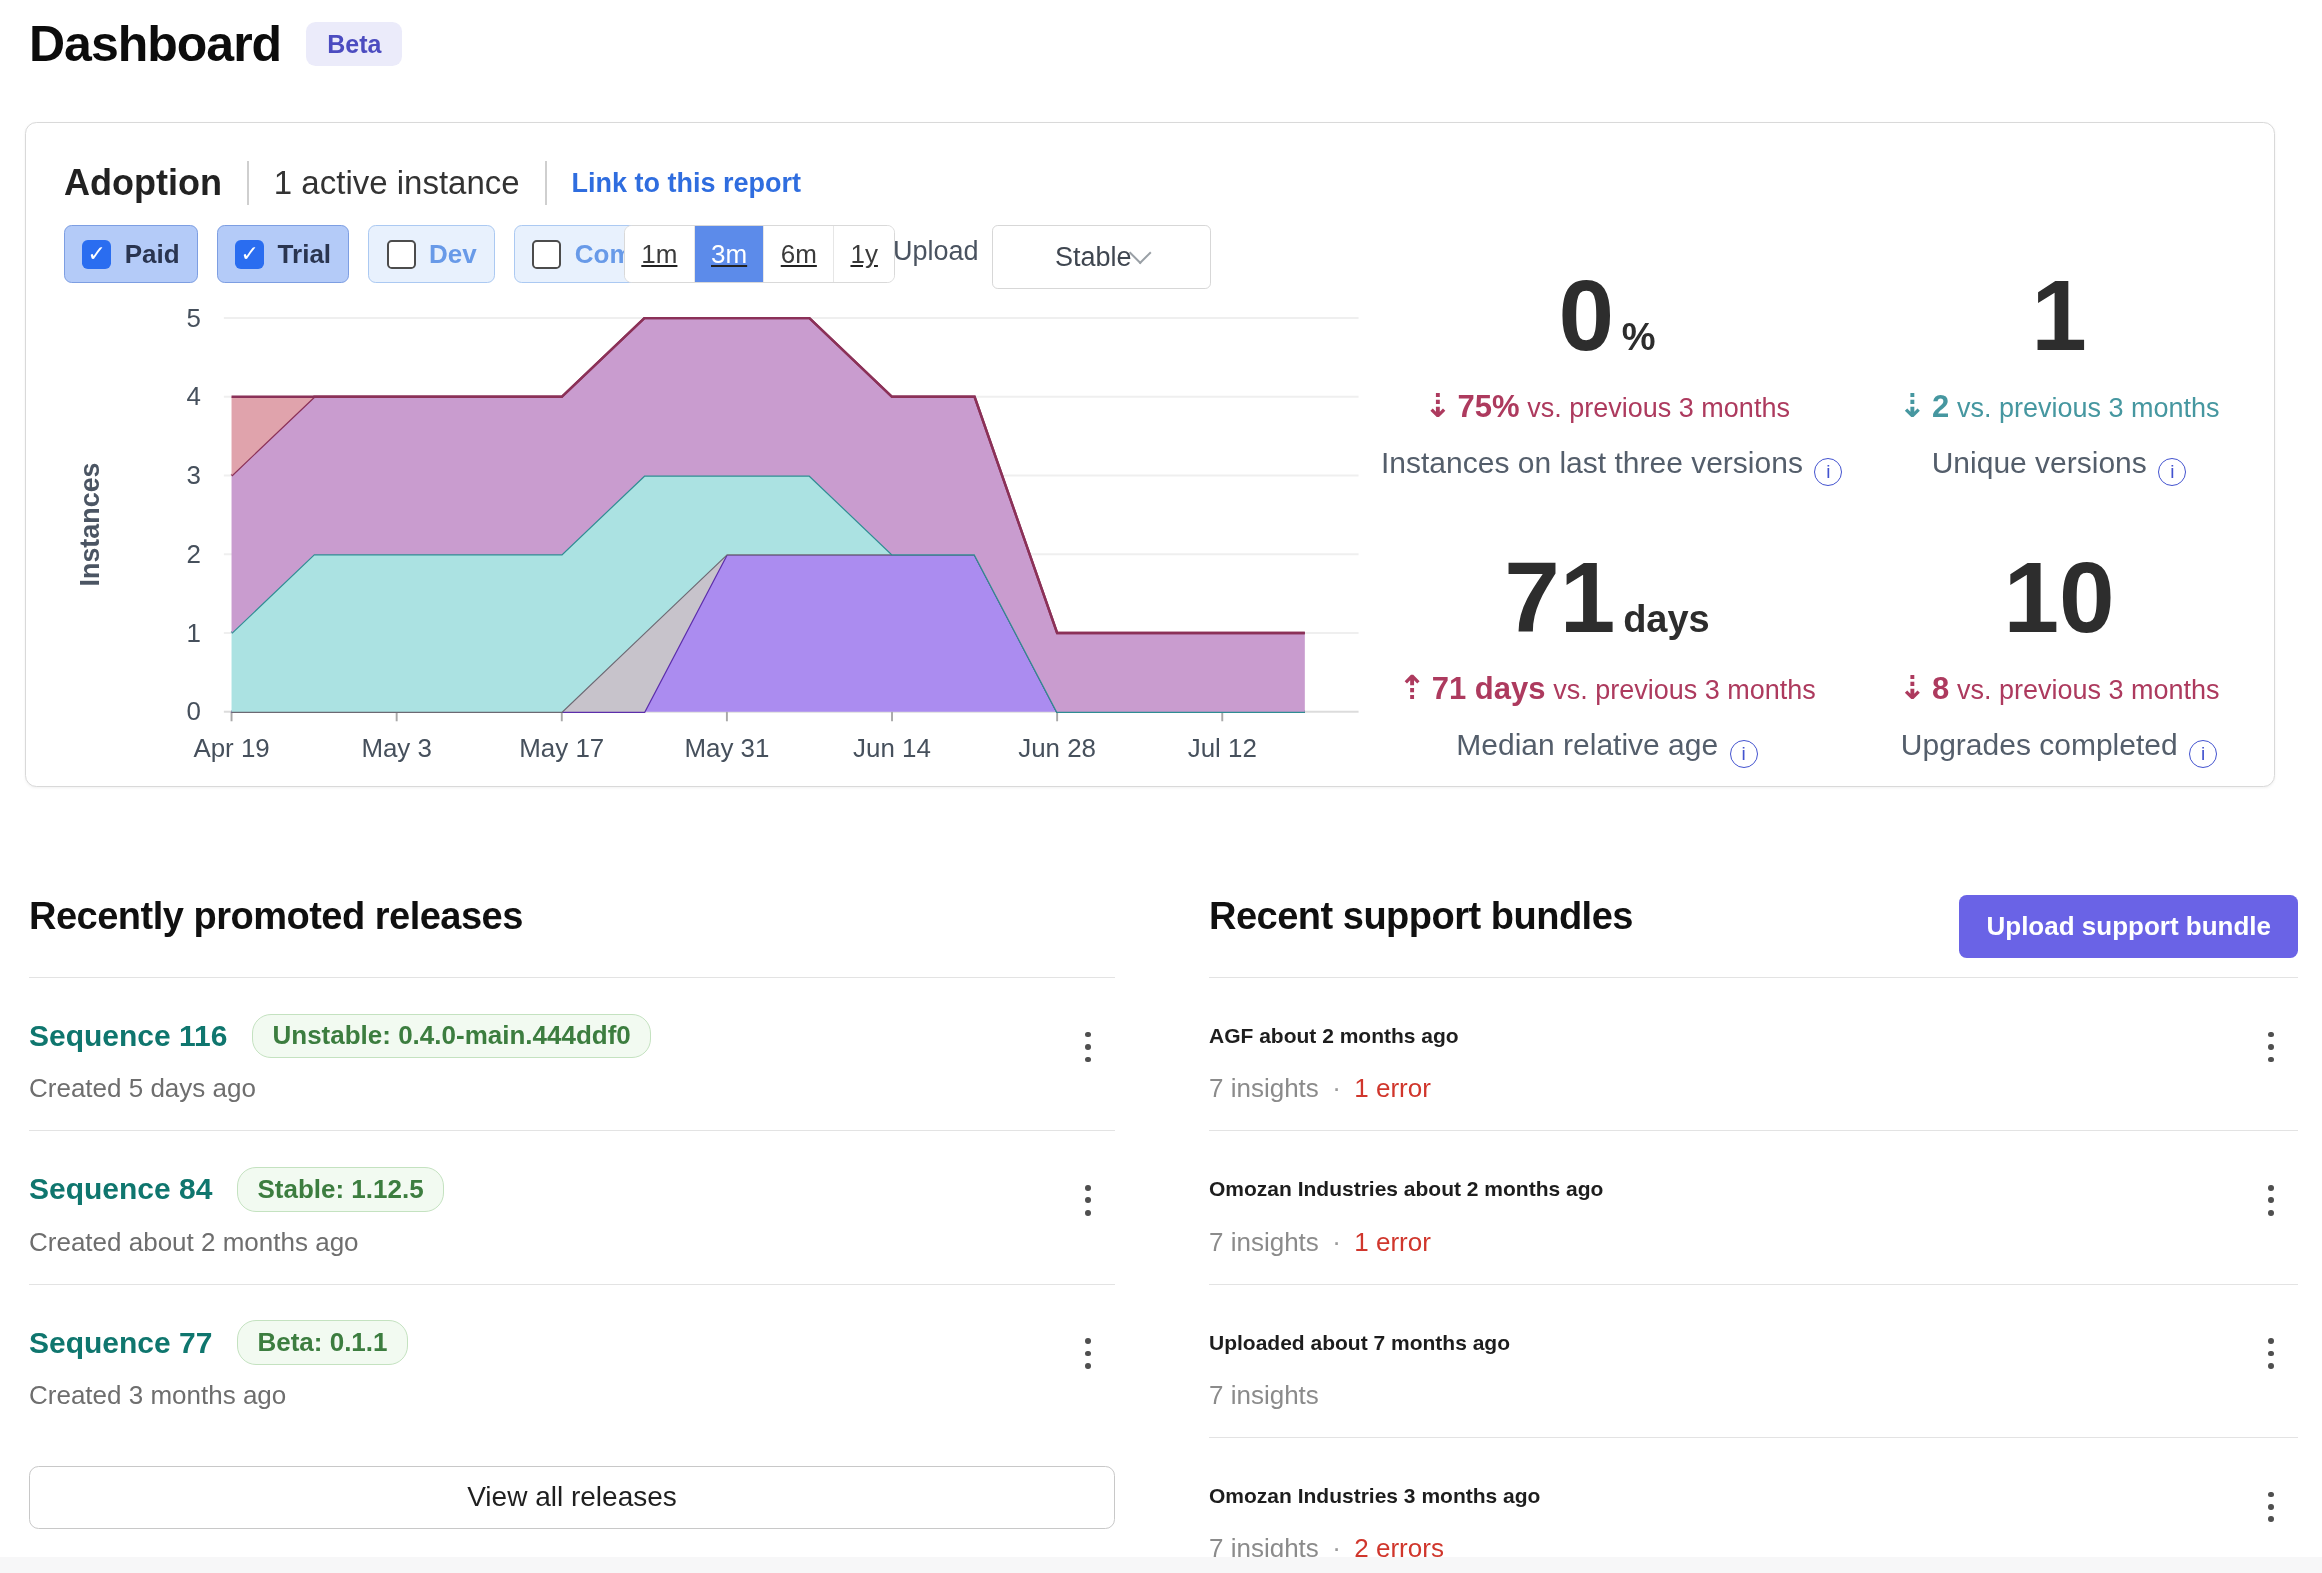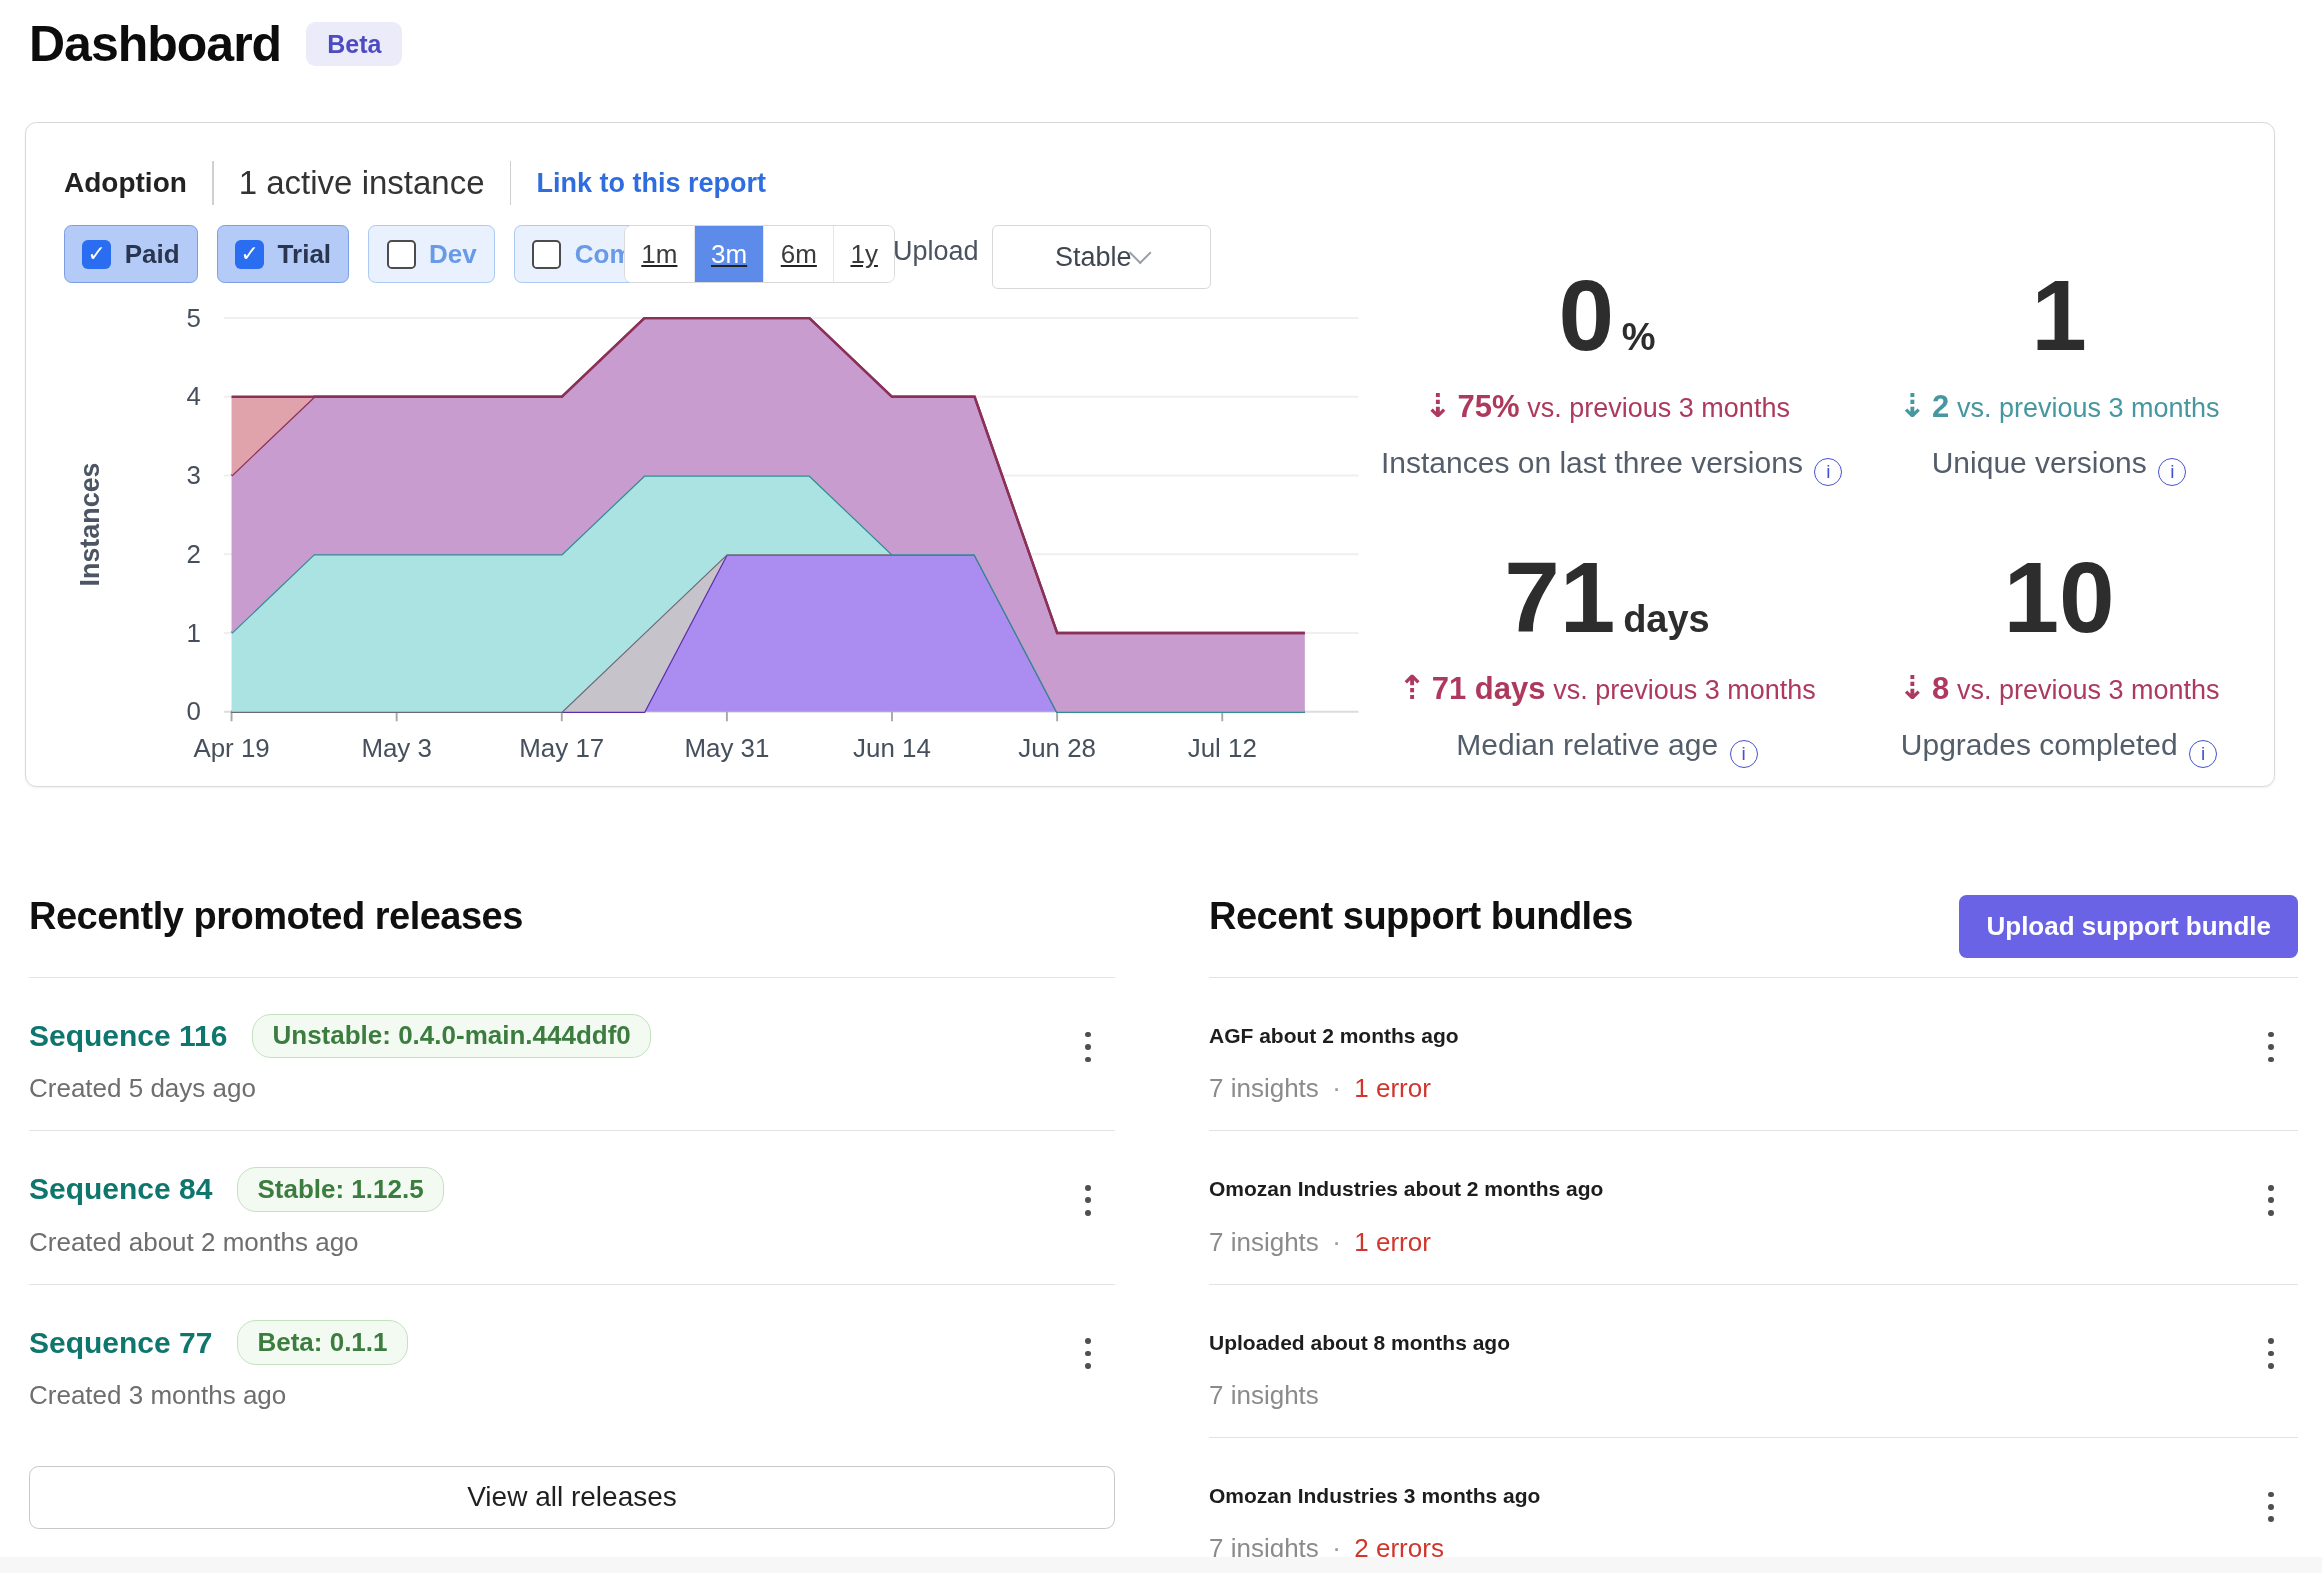--- a/index.html
+++ b/index.html
@@ -10,21 +10,21 @@
   .page-header{position:absolute;left:29px;top:15.4px;display:flex;align-items:center;gap:25px;}
   .page-header h1{margin:0;font-size:50px;font-weight:700;color:#0c0c0c;letter-spacing:-1px;}
   .beta-badge{background:#ebebfa;color:#4c4cc0;font-size:25px;font-weight:600;
               padding:9.6px 21px;border-radius:9.6px;line-height:1;}
 
   
   .card{position:absolute;left:25px;top:122px;width:2248px;height:663px;
         border:1px solid #d9d9d9;border-radius:11.5px;background:#fff;
         box-shadow:0 1px 2.9px rgba(0,0,0,.06);}
   .card-head{position:absolute;left:38px;top:38px;display:flex;align-items:center;gap:25px;}
-  .card-title{font-size:28px;font-weight:700;color:#222;}
+  .card-title{font-size:36px;font-weight:700;color:#222;}
   .active-inst{font-size:33px;font-weight:400;color:#333;}
   .vdiv{width:1.9px;height:44px;background:#cfcfcf;}
   .report-link{font-size:27px;font-weight:700;color:#2f6ddf;text-decoration:none;cursor:pointer;}
 
   
   .filters{position:absolute;left:38px;top:102px;display:flex;gap:19px;}
   .chk{display:flex;align-items:center;gap:13.4px;height:56px;padding:0 17.3px;
        border-radius:7.7px;font-size:26px;font-weight:600;cursor:pointer;border:1.9px solid;}
   .chk.on{background:#b4cbf8;border-color:#7d9ee2;color:#2a3550;}
   .chk.off{background:#e8f1fd;border-color:#abc9f2;color:#689ae8;}
@@ -278,21 +278,21 @@
             <span class="dot">·</span>
             <span class="err">1 error</span>
           </div>
           <button class="kebab">
             <i></i>
             <i></i>
             <i></i>
           </button>
         </div>
         <div class="item">
-          <div class="btitle">Uploaded about 8 months ago</div>
+          <div class="btitle">Uploaded about 7 months ago</div>
           <div class="meta">
             <span class="insights">7 insights</span>
           </div>
           <button class="kebab">
             <i></i>
             <i></i>
             <i></i>
           </button>
         </div>
         <div class="item last">

